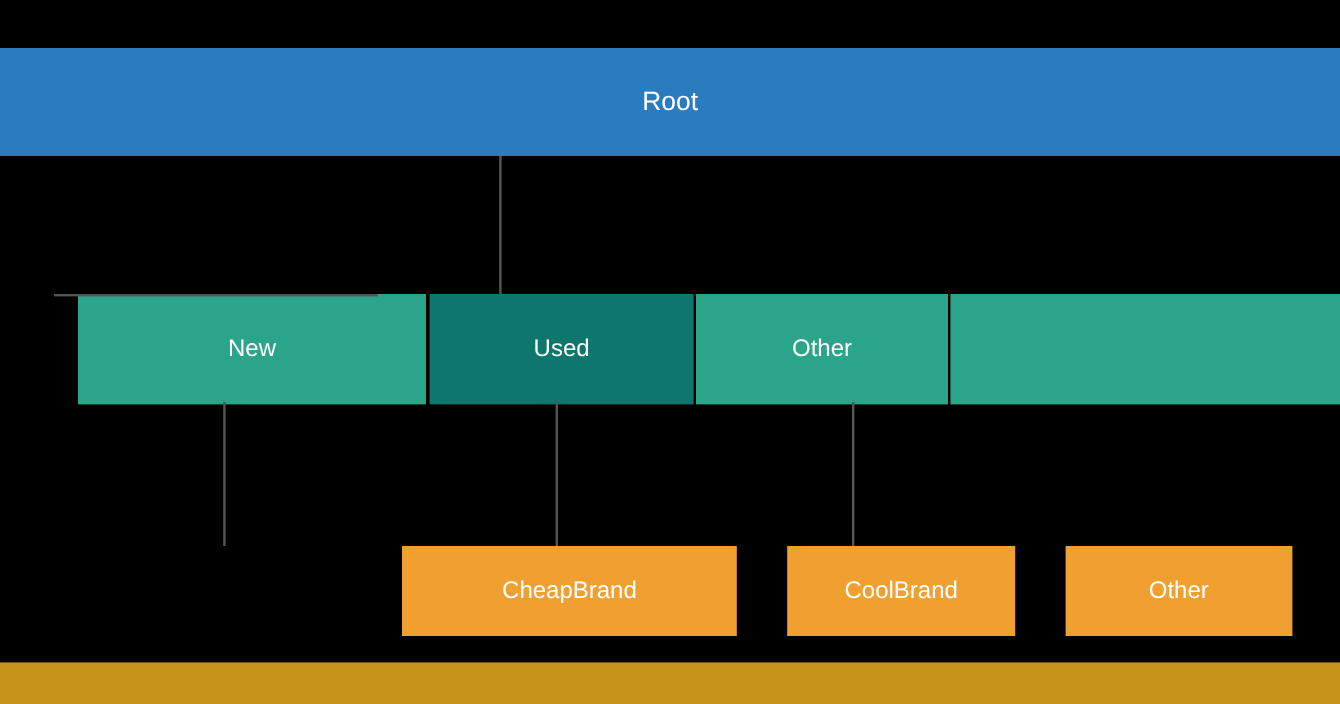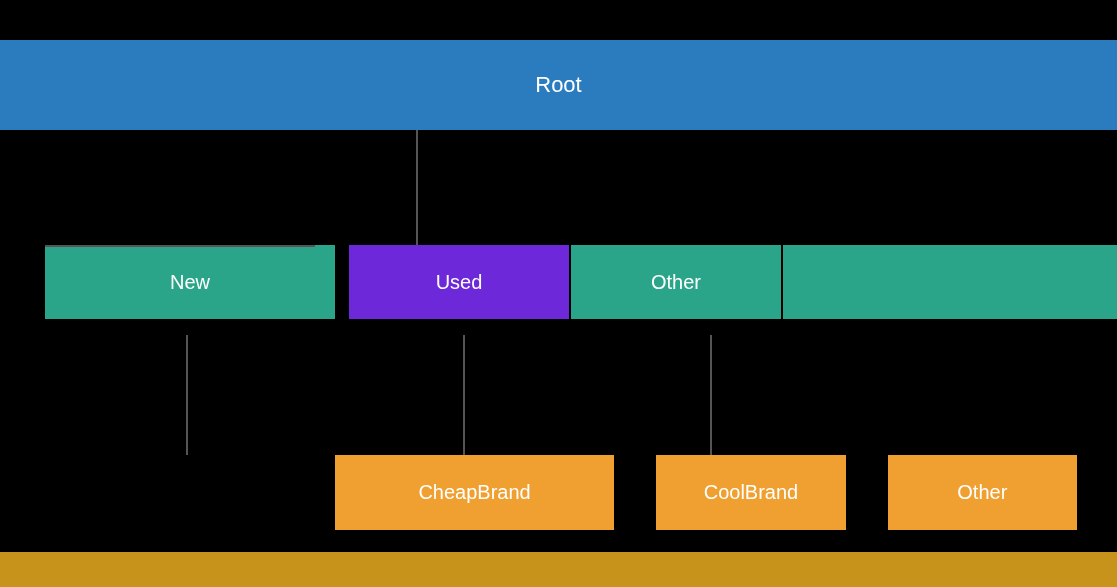--- a/index.html
+++ b/index.html
@@ -59,22 +59,22 @@
     }
 
     .condition-new {
       width: 290px;
       background: #2aa58a;
       margin-left: 45px;
     }
 
     .condition-used {
       width: 220px;
-      background: #6d28d9;
-      margin-left: 14px;
+      background: #0f766e;
+      margin-left: 3px;
       text-align: right;
     }
 
     .condition-other-1 {
       width: 210px;
       background: #2aa58a;
       margin-left: 2px;
     }
 
     .condition-extra {
@@ -119,21 +119,21 @@
       margin-left: 2px;
     }
   </style>
 </head>
 <body>
 
 <div class="layer root-bar">
   <span class="label">Root</span>
 </div>
 
-<div class="condition-row" style="position:absolute; top:245px; left:0; width:1117px; height:74px; display:flex; align-items:stretch;">
+<div class="condition-row" style="position:absolute; top:245px; left:0; width:1117px; height:92px; display:flex; align-items:stretch;padding-left:20px;">
   <div class="condition-segment condition-new">
     <span>New</span>
   </div>
   <div class="condition-segment condition-used">
     <span>Used</span>
   </div>
   <div class="condition-segment condition-other-1">
     <span>Other</span>
   </div>
   <div class="condition-segment condition-extra">

